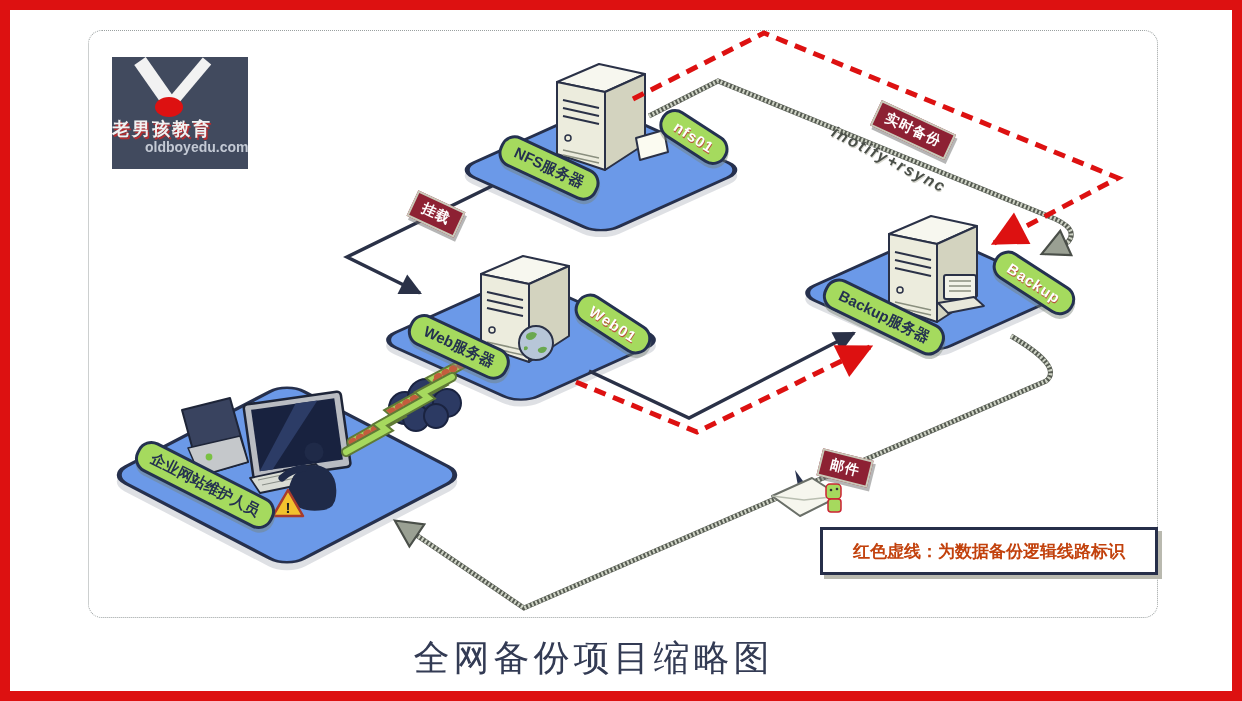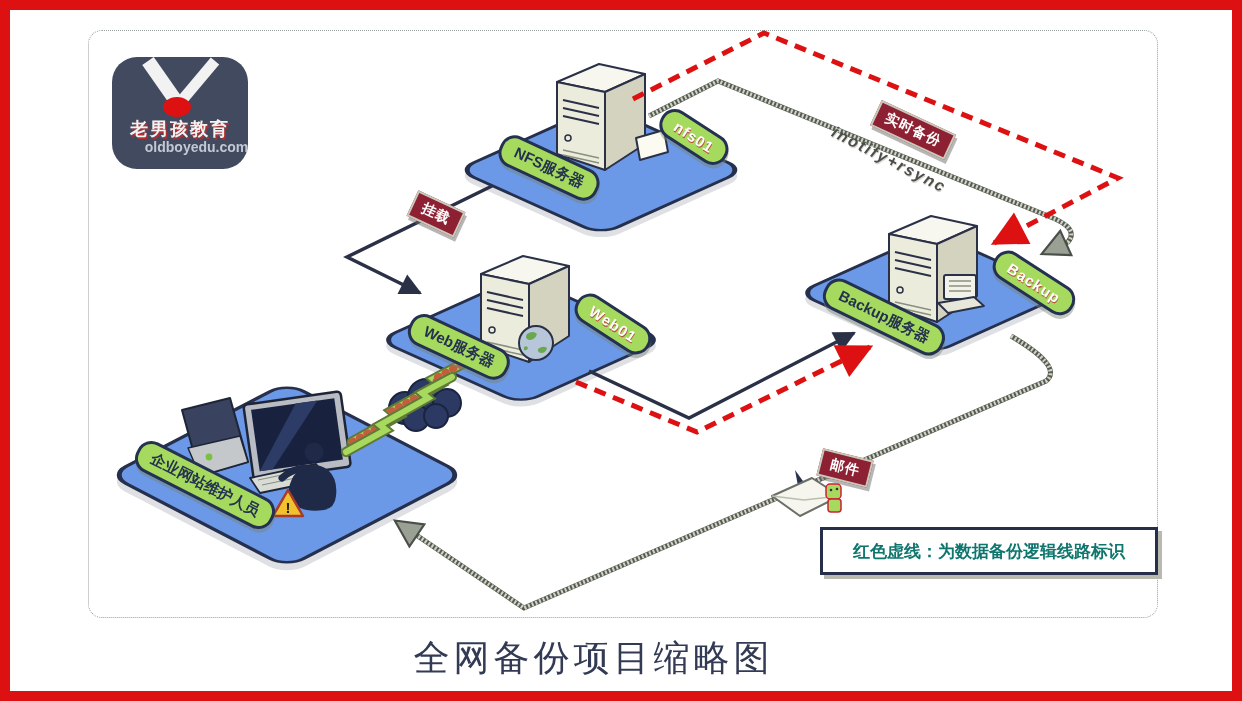--- a/index.html
+++ b/index.html
@@ -30,24 +30,24 @@
   .tag-maroon{position:absolute;z-index:3;background:#8d2133;border:2px solid #c9c9b9;
               padding:3px 9px;font-weight:bold;font-size:14px;color:#fff;white-space:nowrap;
               box-shadow:3px 3px 0 rgba(110,110,110,.5);letter-spacing:1px;}
   .edge-tech{position:absolute;z-index:3;font-style:italic;font-weight:bold;font-size:16px;
              color:#4a4f49;letter-spacing:2px;white-space:nowrap;
              text-shadow:1px 1px 0 #d8d8d0;}
   
   .legend-box{position:absolute;left:820px;top:527px;width:332px;height:42px;z-index:3;
               background:#fff;border:3px solid #262e49;box-shadow:4px 4px 0 #b9b9af;
               display:flex;align-items:center;justify-content:center;}
-  .legend-box span{color:#0f766e;font-weight:bold;font-size:17px;white-space:nowrap;}
+  .legend-box span{color:#c2410c;font-weight:bold;font-size:17px;white-space:nowrap;}
   
   .logo{position:absolute;left:112px;top:57px;width:136px;height:112px;z-index:3;
-        background:#414a5e;display:flex;flex-direction:column;align-items:center;justify-content:flex-start;border-radius:25px;}
+        background:#414a5e;display:flex;flex-direction:column;justify-content:flex-start;}
   .logo-cn{color:#f2f2f2;font-weight:bold;font-size:18px;letter-spacing:2px;line-height:20px;
            text-shadow:1.5px 1.5px 0 rgba(200,40,40,.85);}
   .logo-en{color:#c3c9d4;font-weight:bold;font-size:14px;line-height:16px;margin-left:33px;}
   
   .caption{position:absolute;left:1px;top:634px;width:1185px;text-align:center;z-index:3;
            color:#333b54;font-size:36px;font-weight:normal;letter-spacing:4px;}
 </style>
 </head>
 <body>
 

